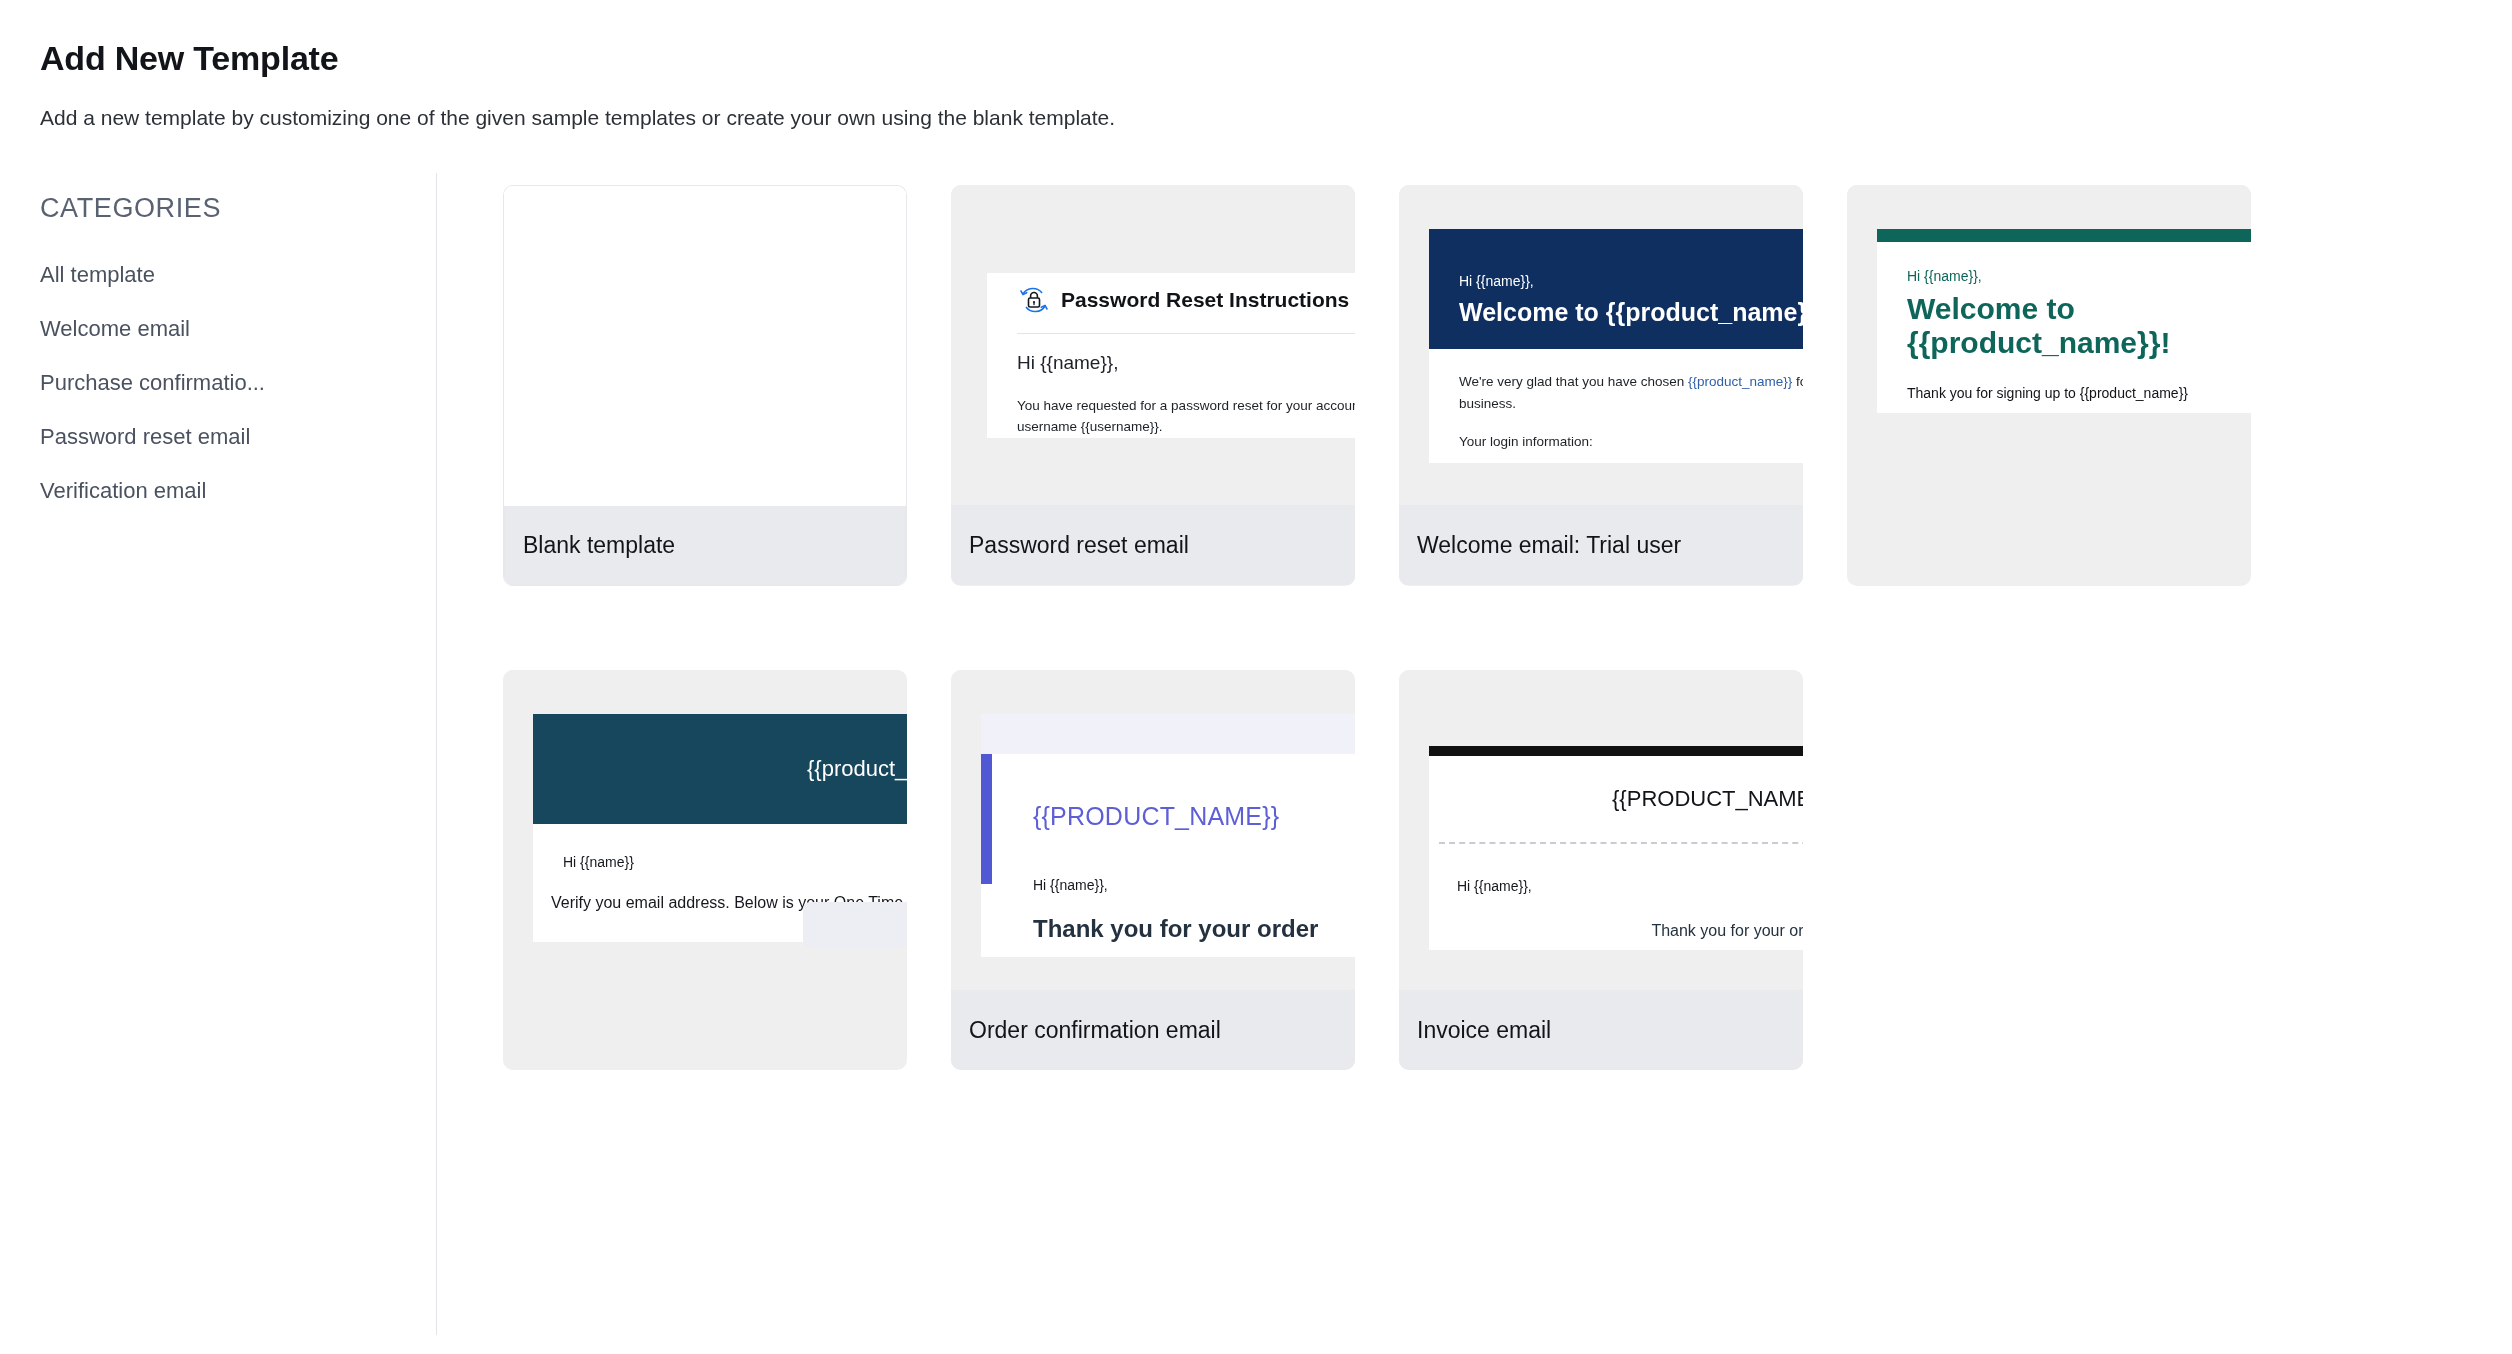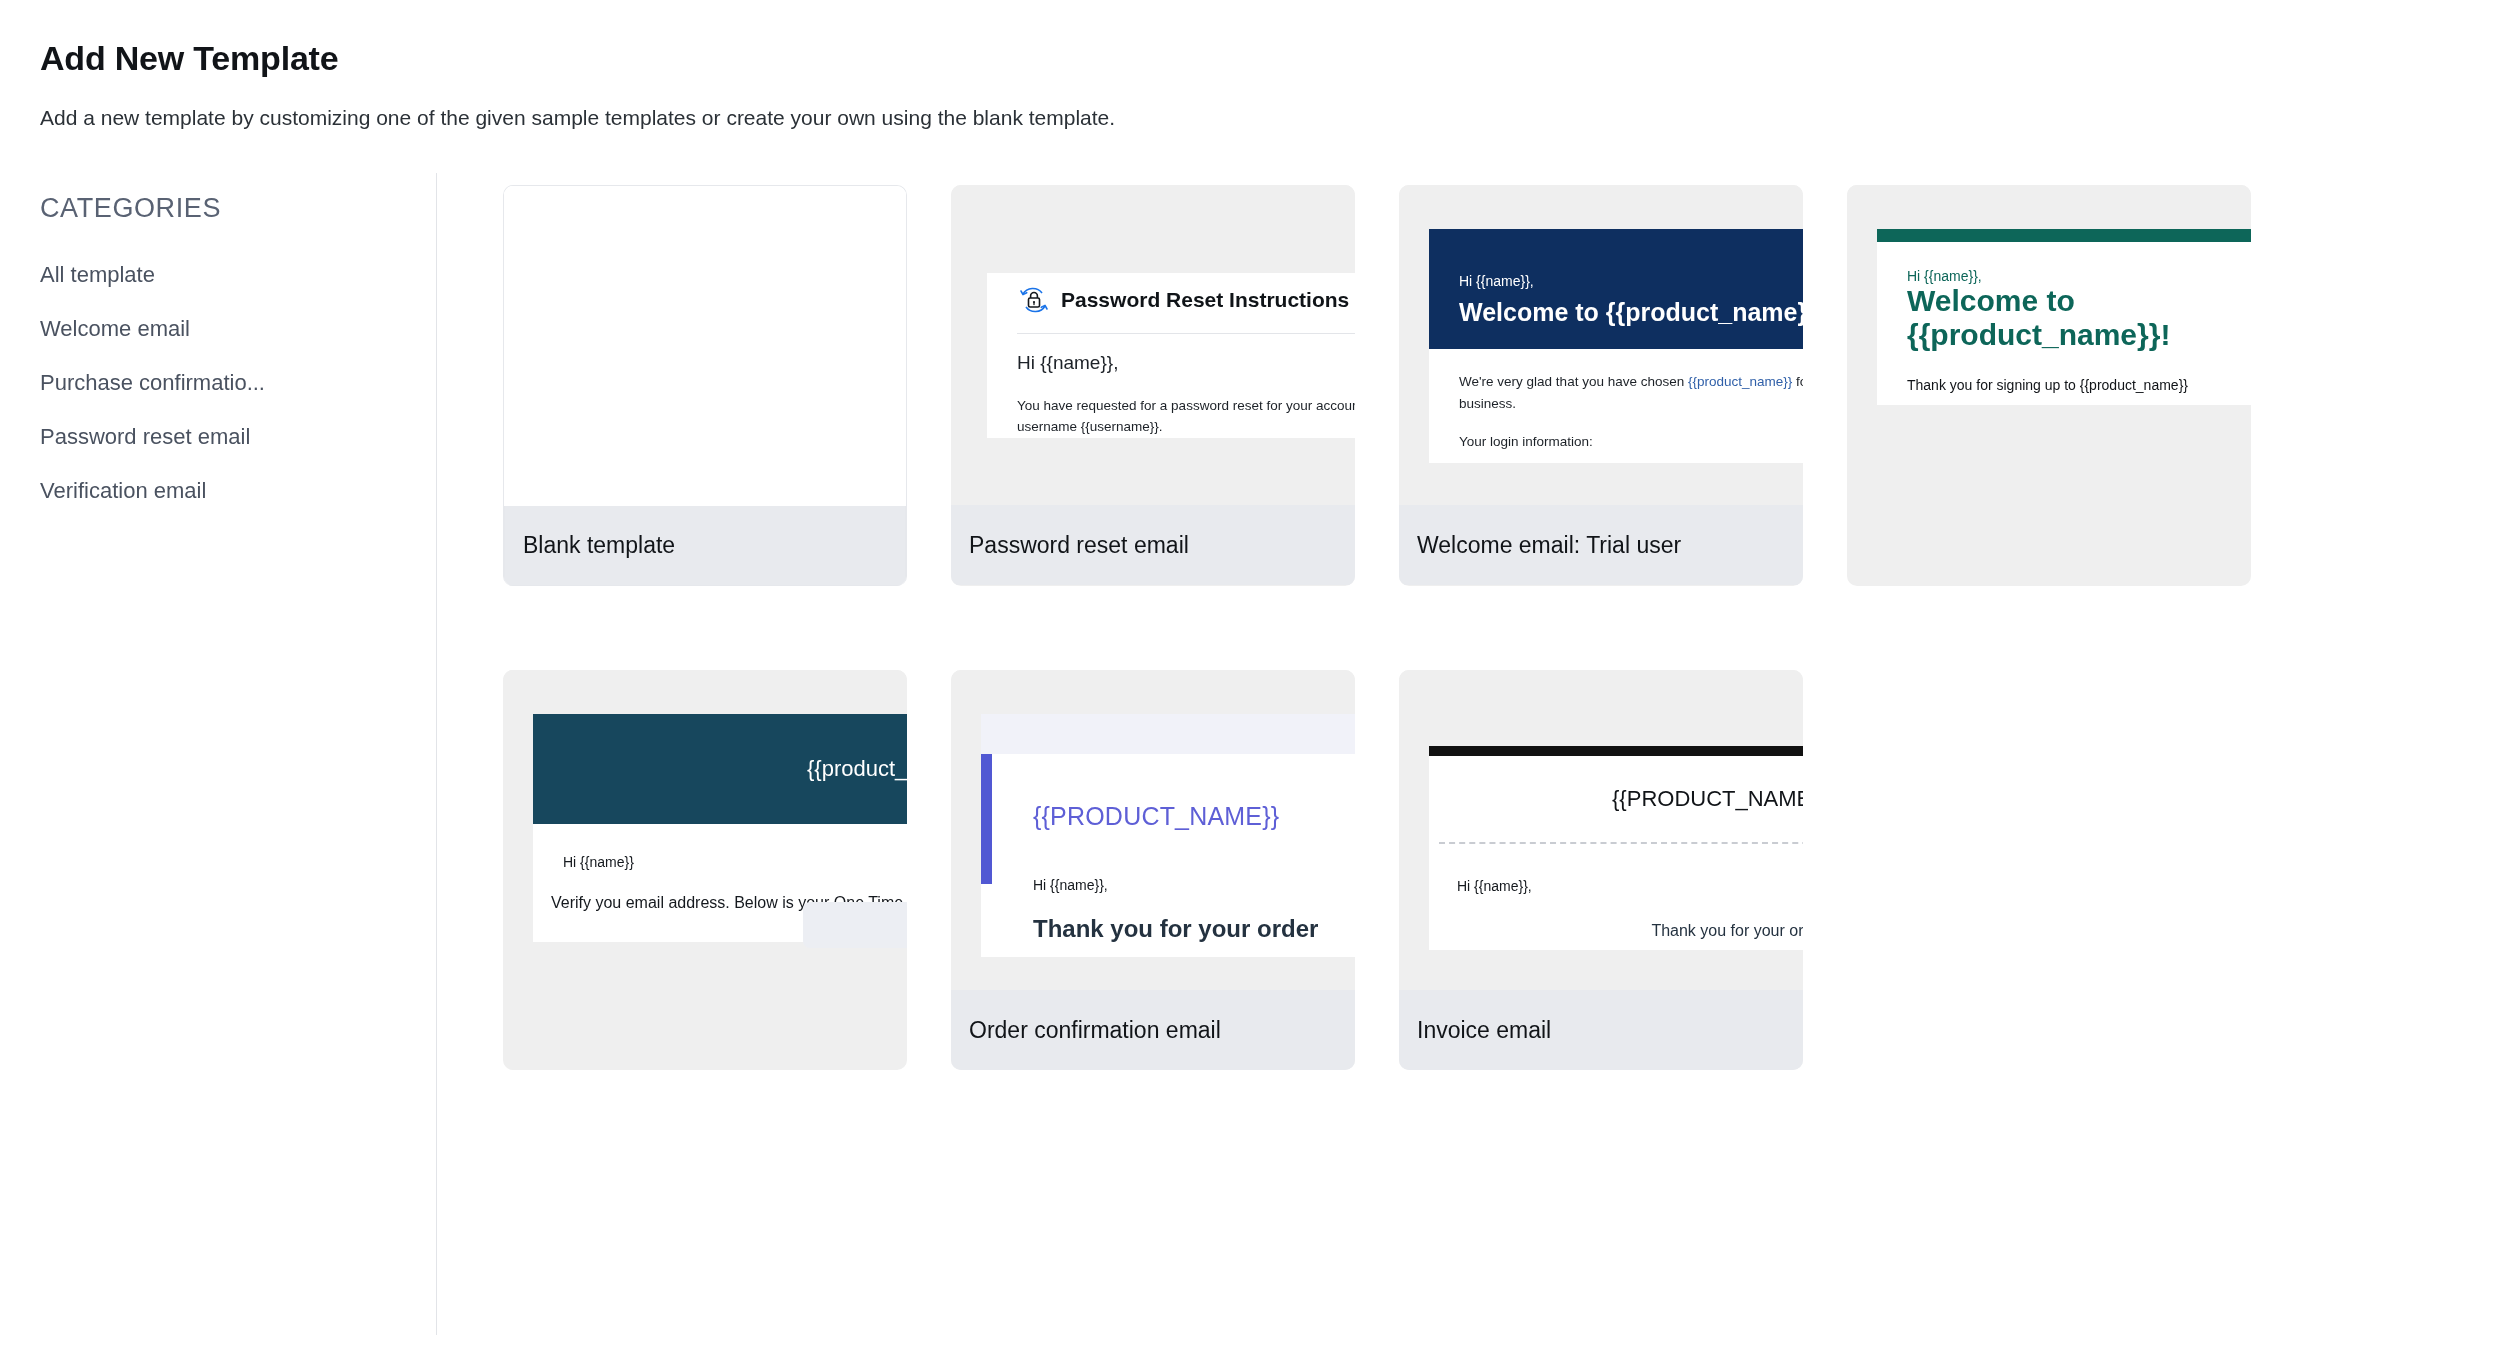--- a/index.html
+++ b/index.html
@@ -94,21 +94,21 @@
   .tw-head { margin-top: 9px; font-size: 25px; font-weight: 600; color: #ffffff; white-space: nowrap; }
   .tw-body { background: #ffffff; padding: 22px 30px 14px 30px; }
   .tw-p { font-size: 13.5px; color: #1d2228; line-height: 1.6; }
   .tw-p .var { color: #2f5fa8; }
   .tw-p2 { margin-top: 20px; font-size: 13.5px; color: #1d2228; }
 
   
   .va-bar { height: 13px; background: #0d6659; }
   .va-body { background: #ffffff; padding: 26px 30px 12px 30px; }
   .va-hi { font-size: 14px; color: #0d6659; }
-  .va-head { margin-top: 0; font-size: 30px; font-weight: 600; color: #0d6659; line-height: 1.12; }
+  .va-head { margin-top: 8px; font-size: 30px; font-weight: 600; color: #0d6659; line-height: 1.12; }
   .va-p { margin-top: 26px; font-size: 14px; color: #111418; white-space: nowrap; }
 
   
   .otp-hero { background: #17475d; height: 110px; position: relative; }
   .otp-brand {
     position: absolute; right: 16px; top: 50%; transform: translateY(-50%);
     font-size: 22px; color: #ffffff; white-space: nowrap;
   }
   .otp-body { background: #ffffff; padding: 30px 30px 0 18px; min-height: 118px; position: relative; }
   .otp-hi { font-size: 14px; color: #15191e; padding-left: 12px; }

